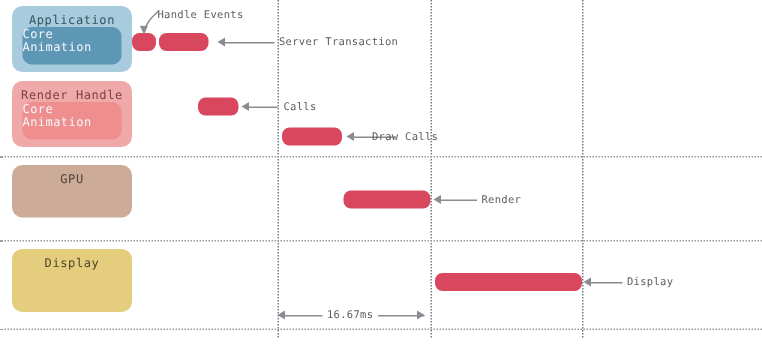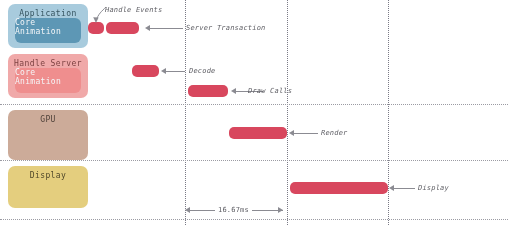--- a/index.html
+++ b/index.html
@@ -48,21 +48,21 @@
     color:#f4f6f8;
   }
   .lane-app{left:8px;top:4px;width:80px;height:44px;background:#a8cbdd;}
   .lane-app .inner{left:7px;top:14px;width:66px;height:25px;background:#5d97b5;}
   .lane-app .title{color:#34535f;}
 
   .lane-rs{left:8px;top:54px;width:80px;height:44px;background:#f0a9a9;}
   .lane-rs .inner{left:7px;top:14px;width:66px;height:25px;background:#ef8e8e;}
   .lane-rs .title{color:#7d4242;}
 
-  .lane-gpu{left:8px;top:110px;width:80px;height:50px;background:#ccab99;}
+  .lane-gpu{left:8px;top:110px;width:80px;height:35px;background:#ccab99;}
   .lane-gpu .title{color:#50423a;}
 
   .lane-disp{left:8px;top:166px;width:80px;height:42px;background:#e4ce7e;}
   .lane-disp .title{color:#50482a;}
 
   
   .bar{
     position:absolute;
     background:#d8475e;
     border-radius:5px;
@@ -70,21 +70,20 @@
   }
 
   
   .ann{
     position:absolute;
     font-size:7px;
     line-height:8px;
     color:#5d5d63;
     white-space:nowrap;
     letter-spacing:.2px;
-    font-style:italic;
   }
   .arrowline{
     position:absolute;
     height:0;
     border-top:1px solid #8b8b92;
   }
   .arrowhead-left{
     position:absolute;
     width:0;height:0;
     border-top:3px solid transparent;
@@ -120,21 +119,21 @@
   <div class="hrule" style="top:219px;"></div>
 
   <div class="lanebox lane-app">
     <span class="title">Application</span>
     <div class="inner">
       <span>Core Animation</span>
     </div>
   </div>
 
   <div class="lanebox lane-rs">
-    <span class="title">Handle Server</span>
+    <span class="title">Render Handle</span>
     <div class="inner">
       <span>Core Animation</span>
     </div>
   </div>
 
   <div class="lanebox lane-gpu">
     <span class="title">GPU</span>
   </div>
 
   <div class="lanebox lane-disp">
@@ -152,21 +151,21 @@
 
   <div class="arrowline" style="left:150px;top:28px;width:33px;"></div>
   <div class="arrowhead-left" style="left:145px;top:25px;"></div>
   <div class="ann" style="left:186px;top:24px;">Server Transaction</div>
 
   <div class="bar" style="left:132px;top:65px;width:27px;"></div>
   <div class="bar" style="left:188px;top:85px;width:40px;"></div>
 
   <div class="arrowline" style="left:166px;top:71px;width:19px;"></div>
   <div class="arrowhead-left" style="left:161px;top:68px;"></div>
-  <div class="ann" style="left:189px;top:67px;">Decode</div>
+  <div class="ann" style="left:189px;top:67px;">Calls</div>
 
   <div class="arrowline" style="left:236px;top:91px;width:27px;"></div>
   <div class="arrowhead-left" style="left:231px;top:88px;"></div>
   <div class="ann" style="left:248px;top:87px;">Draw Calls</div>
 
   <div class="bar" style="left:229px;top:127px;width:58px;"></div>
   <div class="arrowline" style="left:294px;top:133px;width:24px;"></div>
   <div class="arrowhead-left" style="left:289px;top:130px;"></div>
   <div class="ann" style="left:321px;top:129px;">Render</div>
 

